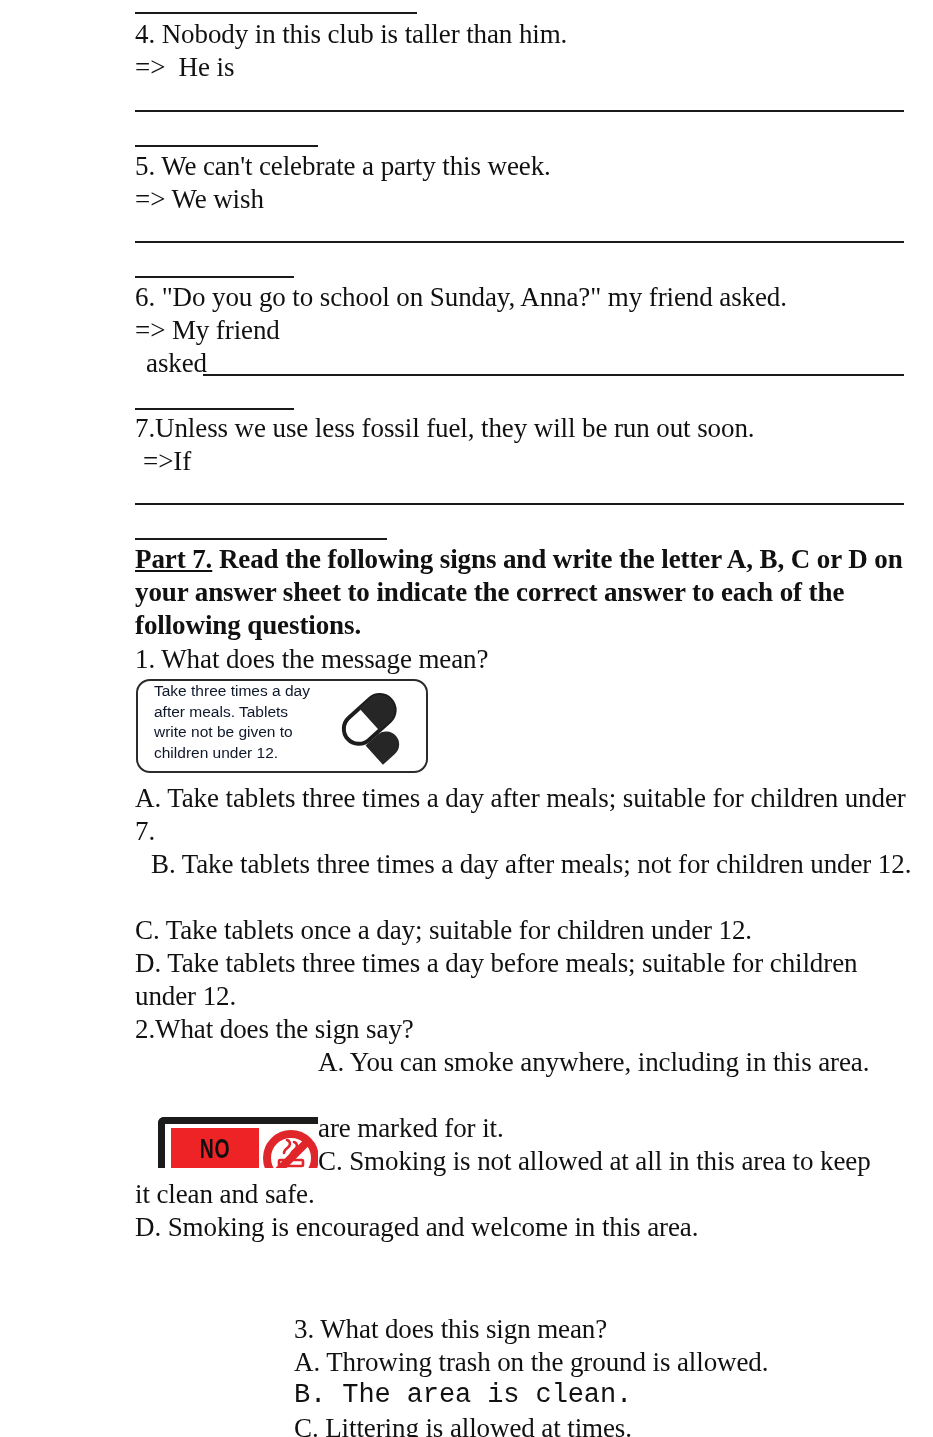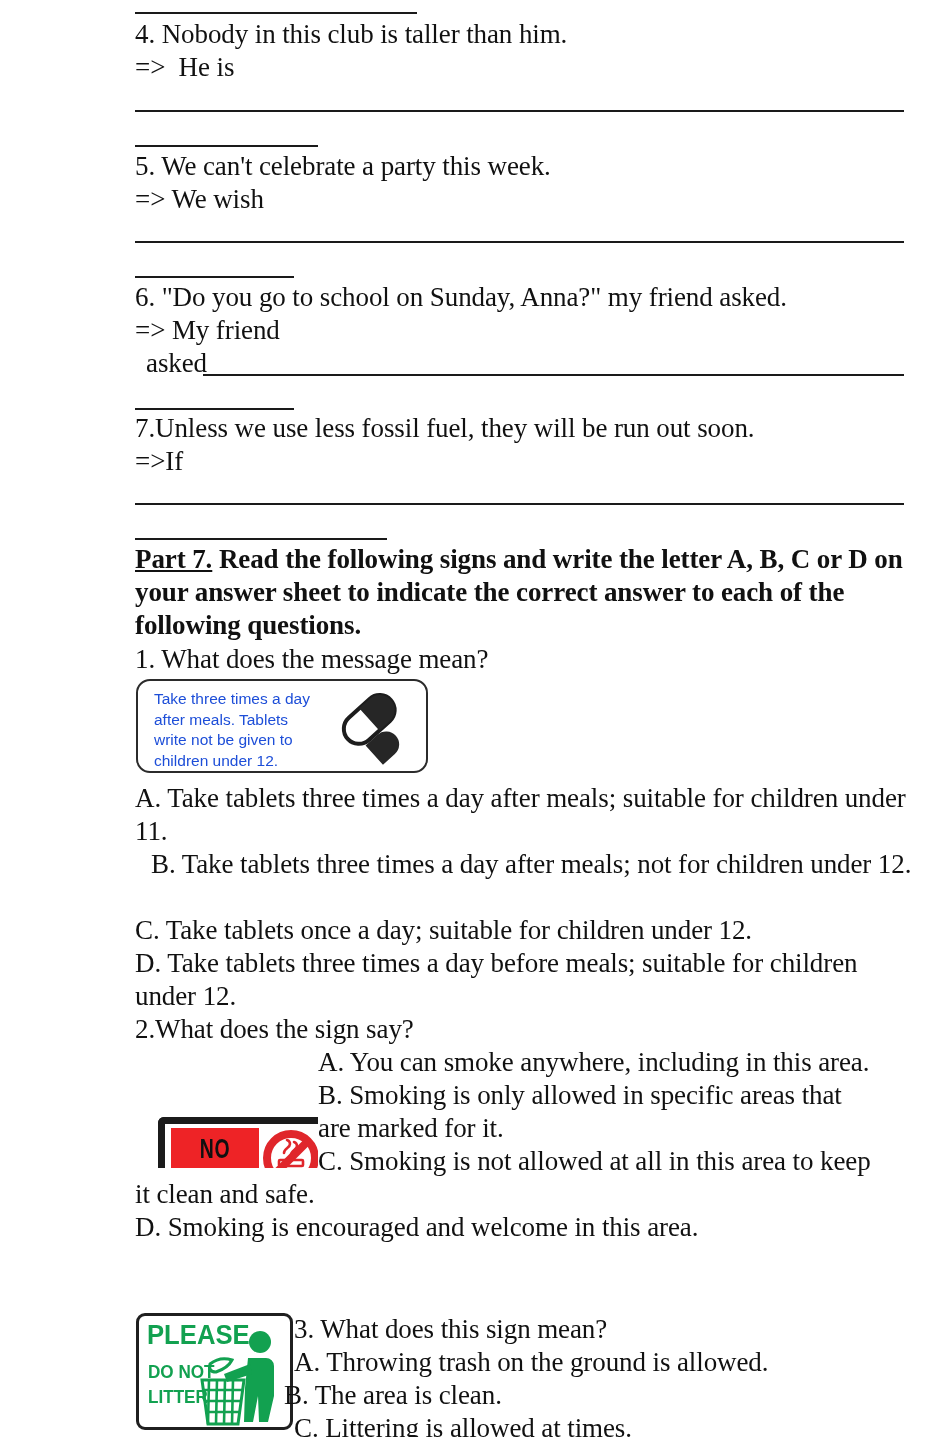--- a/index.html
+++ b/index.html
@@ -58,26 +58,26 @@
     width: 292px;
     height: 94px;
     border: 2px solid #2b2b2b;
     border-radius: 14px;
     background: #ffffff;
     box-sizing: border-box;
   }
   .med-text {
     position: absolute;
     left: 16px;
-    top: 8px;
+    top: 0;
     width: 190px;
     font-family: "Liberation Sans", "DejaVu Sans", sans-serif;
     font-size: 15.5px;
     line-height: 20.5px;
-    color: #1d4ed8;
+    color: #0f172a;
     font-weight: 400;
   }
   .pill-wrap {
     position: absolute;
     right: 16px;
     top: 10px;
     width: 76px;
     height: 74px;
   }
 
@@ -217,21 +217,21 @@
   <div class="rule" style="left:135px; top:241px; width:769px;"></div>
 
   <div class="rule" style="left:135px; top:276px; width:159px;"></div>
   <div class="txt" style="left:135px; top:281px;">6. "Do you go to school on Sunday, Anna?" my friend asked.</div>
   <div class="txt" style="left:135px; top:314px;">=&gt; My friend</div>
   <div class="txt" style="left:146px; top:347px;">asked</div>
   <div class="rule" style="left:203px; top:374px; width:701px;"></div>
 
   <div class="rule" style="left:135px; top:408px; width:159px;"></div>
   <div class="txt" style="left:135px; top:412px;">7.Unless we use less fossil fuel, they will be run out soon.</div>
-  <div class="txt" style="left:135px; top:445px;">=&gt;If</div>
+  <div class="txt" style="left:143px; top:445px;">=&gt;If</div>
   <div class="rule" style="left:135px; top:503px; width:769px;"></div>
 
   <div class="rule" style="left:135px; top:538px; width:252px;"></div>
   <div class="txt wrap bold" style="left:135px; top:543px; width:772px; line-height:33px;"><span class="u-part">Part 7.</span><span> Read the following signs and write the letter A, B, C or D on your answer sheet to indicate the correct answer to each of the following questions.</span></div>
 
   <div class="txt" style="left:135px; top:643px;">1. What does the message mean?</div>
 
   <div class="med-sign">
     <div class="med-text"><span>Take three times a day</span><br><span>after meals. Tablets</span><br><span>write not be given to</span><br><span>children under 12.</span></div>
     <div class="pill-wrap">
@@ -241,29 +241,28 @@
           <rect x="8" y="12" width="58" height="30" rx="15" ry="15" fill="none" stroke="#1d1d1d" stroke-width="4"></rect>
           <path d="M37 12 H51 a15 15 0 0 1 0 30 H37 Z" fill="#262626"></path>
         </g>
         <g transform="rotate(-42 50 54)">
           <path d="M36 42 h16 a13 13 0 0 1 0 26 h-16 z" fill="#262626"></path>
         </g>
       </svg>
     </div>
   </div>
 
-  <div class="txt wrap" style="left:135px; top:782px; width:772px;">A. Take tablets three times a day after meals; suitable for children under 11.</div>
+  <div class="txt wrap" style="left:135px; top:782px; width:772px;">A. Take tablets three times a day after meals; suitable for children under 7.</div>
   <div class="txt wrap" style="left:151px; top:848px; width:780px;">B. Take tablets three times a day after meals; not for children under 12.</div>
   <div class="txt wrap" style="left:135px; top:914px; width:780px;">C. Take tablets once a day; suitable for children under 12.</div>
   <div class="txt wrap" style="left:135px; top:947px; width:780px;">D. Take tablets three times a day before meals; suitable for children under 12.</div>
 
   <div class="txt" style="left:135px; top:1013px;">2.What does the sign say?</div>
 
   <div class="txt" style="left:318px; top:1046px;">A. You can smoke anywhere, including in this area.</div>
-  <div class="txt" style="left:318px; top:1079px;">B. Smoking is only allowed in specific areas that</div>
   <div class="txt" style="left:318px; top:1112px;">are marked for it.</div>
   <div class="txt" style="left:318px; top:1145px;">C. Smoking is not allowed at all in this area to keep</div>
   <div class="txt" style="left:135px; top:1178px;">it clean and safe.</div>
   <div class="txt" style="left:135px; top:1211px;">D. Smoking is encouraged and welcome in this area.</div>
 
   <div class="smoke-sign">
     <div class="smoke-frame-h"></div>
     <div class="smoke-frame-v"></div>
     <div class="smoke-red-box">
       <div class="smoke-no">NO</div>
@@ -277,39 +276,19 @@
       </svg>
     </div>
   </div>
   <div class="smoke-occluder"></div>
   <div class="smoke-occluder-b"></div>
 
   <div class="txt" style="left:318px; top:1112px; background:#fff;">are marked for it.</div>
   <div class="txt" style="left:318px; top:1145px; background:#fff;">C. Smoking is not allowed at all in this area to keep</div>
   <div class="txt" style="left:135px; top:1178px; background:#fff;">it clean and safe.</div>
 
-  <div class="litter-sign">
-    <div class="litter-please">PLEASE</div>
-    <div class="litter-donot">DO NOT</div>
-    <div class="litter-donot" style="top:70px;">LITTER</div>
-    <div class="litter-art">
-      <svg width="92" height="104" viewBox="0 0 92 104" xmlns="http://www.w3.org/2000/svg">
-
-        <circle cx="66" cy="18" r="11" fill="#12A150"></circle>
-        <path d="M54 34 h18 a8 8 0 0 1 8 8 v30 l-6 26 h-9 l-1 -26 -5 26 h-9 l1 -34 z" fill="#12A150"></path>
-
-        <path d="M56 40 L30 50 l3 8 L58 50 z" fill="#12A150"></path>
-
-        <path d="M16 40 q10 -8 22 -4 q-4 8 -16 12 q-8 0 -6 -8 z" fill="none" stroke="#12A150" stroke-width="3"></path>
-
-        <path d="M8 56 h42 l-6 44 h-30 z" fill="none" stroke="#12A150" stroke-width="3"></path>
-        <path d="M15 56 l-1 44 M23 56 l-1 44 M31 56 l-1 44 M39 56 l-1 44" stroke="#12A150" stroke-width="2.6" fill="none"></path>
-        <path d="M8.8 66 h40 M10.5 77 h37 M12 88 h34" stroke="#12A150" stroke-width="2.6" fill="none"></path>
-      </svg>
-    </div>
-  </div>
 
   <div class="txt" style="left:294px; top:1313px;">3. What does this sign mean?</div>
   <div class="txt" style="left:294px; top:1346px;">A. Throwing trash on the ground is allowed.</div>
-  <div class="txt" style="left:284px; top:1379px;">B. The area is clean.</div>
+  <div class="txt" style="left:294px; top:1379px;font-family:Liberation Mono, monospace;">B. The area is clean.</div>
   <div class="txt" style="left:294px; top:1412px;">C. Littering is allowed at times.</div>
 
 </div>
 
 </body></html>

